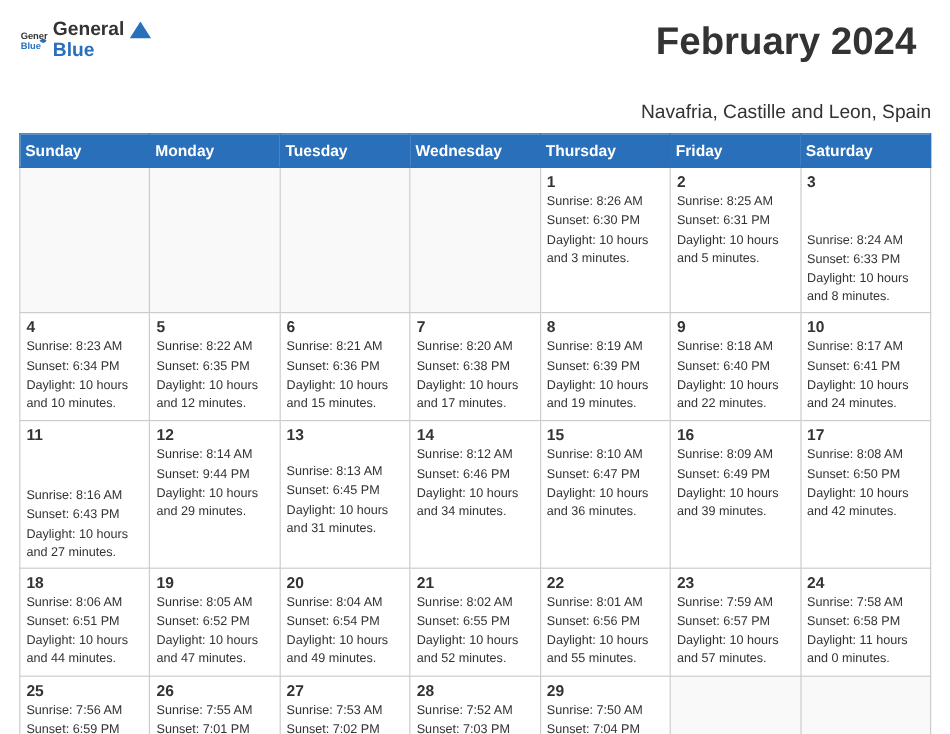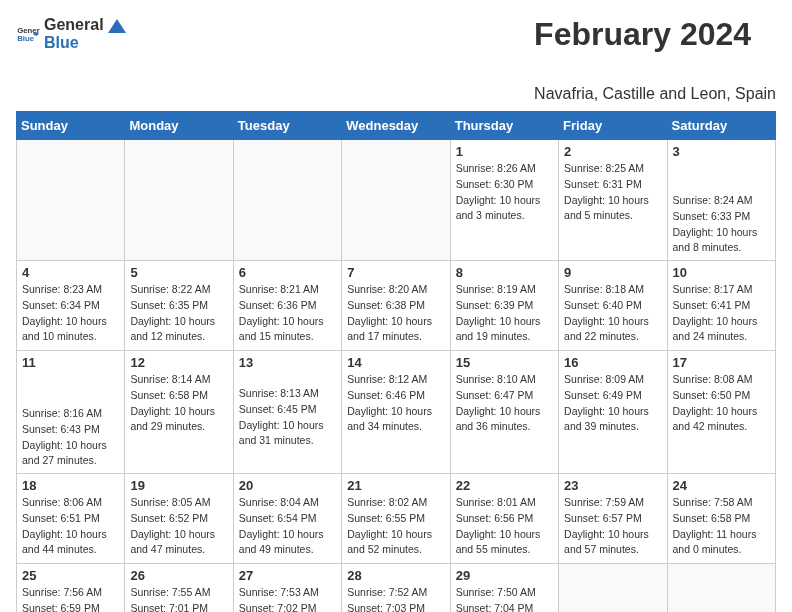--- a/index.html
+++ b/index.html
@@ -19,21 +19,21 @@
     .logo {
       display: flex;
       align-items: center;
       gap: 4px;
     }
     .logo-icon {
       width: 24px;
       height: 24px;
     }
     .title-block {
-      text-align: left;
+      text-align: center;
     }
     .main-title {
       font-size: 32px;
       font-weight: bold;
       color: #333;
     }
     .subtitle {
       font-size: 16px;
       color: #333;
       margin-top: 32px;
@@ -199,21 +199,21 @@
       <tr>
         <td>
           <span class="day-number">11</span>
           <div class="day-info" style="white-space: pre-line; margin-top: 36px;">Sunrise: 8:16 AM
 Sunset: 6:43 PM
 Daylight: 10 hours and 27 minutes.</div>
         </td>
         <td>
           <span class="day-number">12</span>
           <div class="day-info" style="white-space: pre-line;">Sunrise: 8:14 AM
-Sunset: 6:58 PM
+Sunset: 9:44 PM
 Daylight: 10 hours and 29 minutes.</div>
         </td>
         <td>
           <span class="day-number">13</span>
           <div class="day-info" style="white-space: pre-line; margin-top: 16px;">Sunrise: 8:13 AM
 Sunset: 6:45 PM
 Daylight: 10 hours and 31 minutes.</div>
         </td>
         <td>
           <span class="day-number">14</span>

